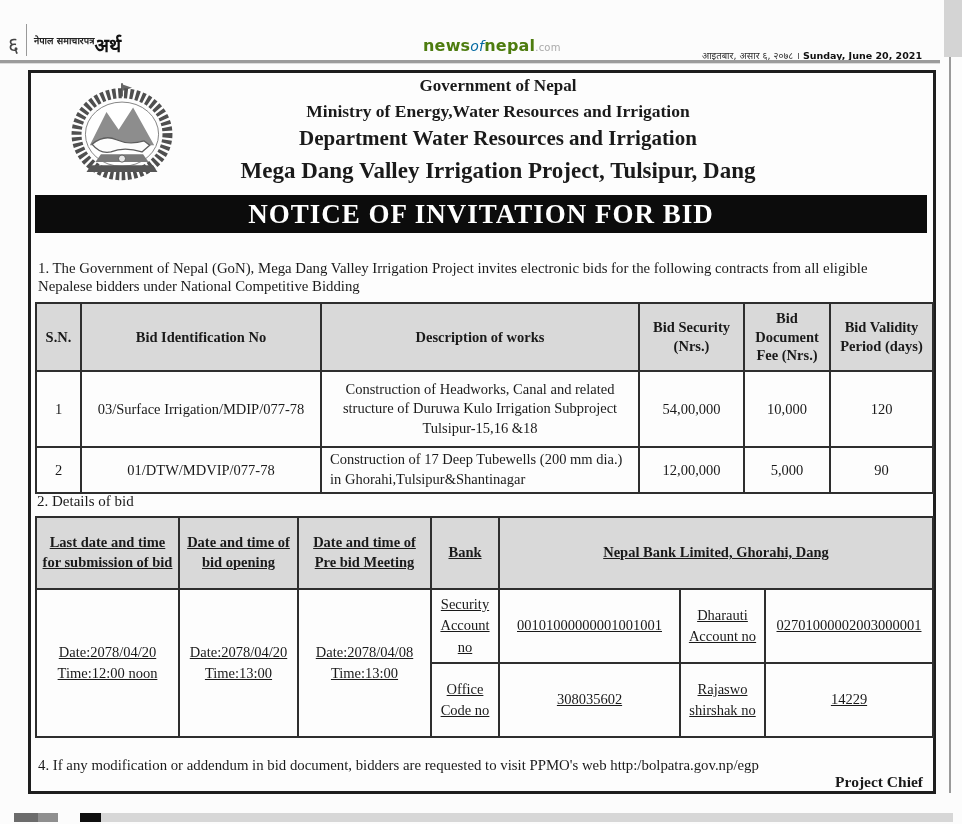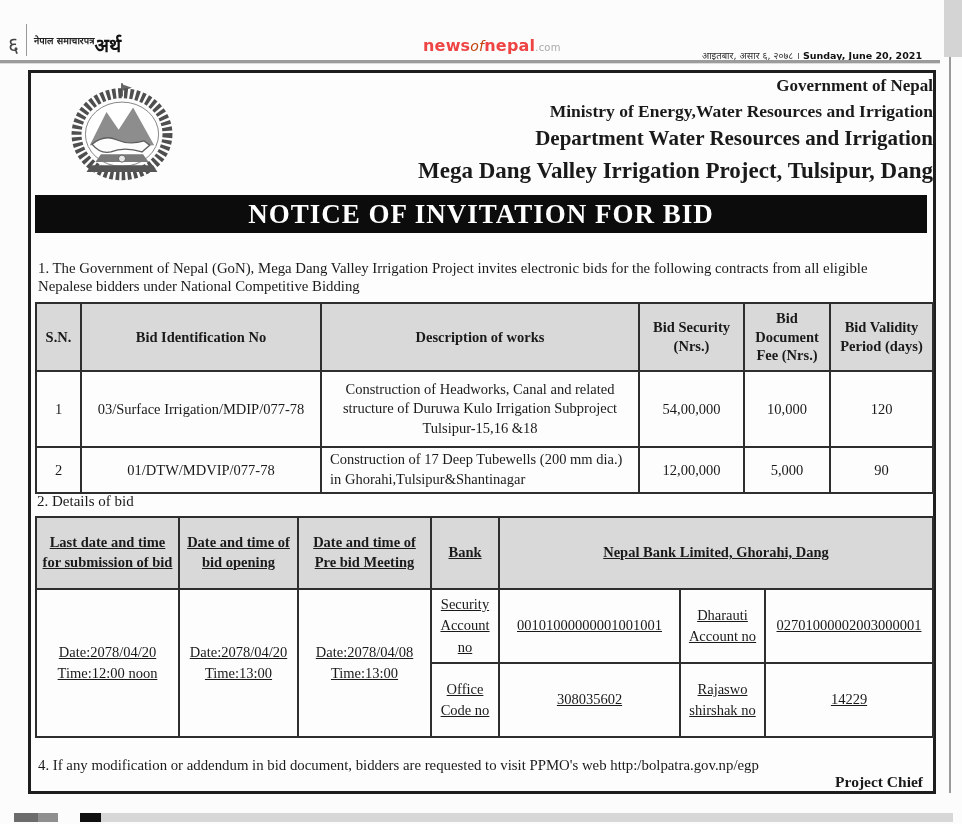--- a/index.html
+++ b/index.html
@@ -9,37 +9,37 @@
   
   .masthead{position:absolute;top:0;left:0;width:962px;height:63px;
             font-family:"DejaVu Sans","Liberation Sans",sans-serif;}
   .mast-left{position:absolute;left:8px;top:24px;display:flex;align-items:flex-end;gap:7px;}
   .page-num{font-size:21px;color:#444;line-height:1;}
   .mast-divider{width:1px;height:32px;background:#999;}
   .mast-stack{display:flex;flex-direction:row;line-height:1.05;}
   .paper-name{font-size:9.5px;font-weight:bold;color:#222;}
   .section-title{font-size:19px;font-weight:bold;color:#111;}
   .logo{position:absolute;left:423px;top:36px;font-size:16px;letter-spacing:.2px;}
-  .logo .b{font-weight:bold;color:#ef4444;}
-  .logo .i{font-style:italic;color:#c2410c;font-size:14px;}
+  .logo .b{font-weight:bold;color:#4d7c0f;}
+  .logo .i{font-style:italic;color:#0369a1;font-size:14px;}
   .logo .sm{color:#aaa;font-size:10px;}
   .date-line{position:absolute;right:40px;top:49px;font-size:9.5px;color:#333;white-space:nowrap;}
   .date-line .en{font-weight:bold;color:#111;}
   .header-rule{position:absolute;top:60px;left:0;width:940px;height:3px;background:#9b9b9b;
                border-bottom:1px solid #dcdcdc;}
 
   
   .corner-block{position:absolute;left:944px;top:0;width:18px;height:57px;background:#d4d4d4;}
   .col-rule{position:absolute;left:949px;top:57px;width:2px;height:736px;background:#9a9a9a;}
 
   
   .notice-box{position:absolute;left:28px;top:70px;width:908px;height:724px;
               border:3px solid #1e1e1e;background:#fdfdfd;box-sizing:border-box;}
   .emblem{position:absolute;left:32px;top:8px;width:118px;height:102px;}
-  .org{position:absolute;left:0;top:4px;width:100%;text-align:right;line-height:1.1;}
+  .org{position:absolute;left:16px;top:4px;width:100%;text-align:center;line-height:1.1;}
   .org-1{font-size:17px;font-weight:bold;}
   .org-2{font-size:17.5px;font-weight:bold;margin-top:6px;}
   .org-3{font-size:21px;font-weight:bold;margin-top:6px;}
   .org-4{font-size:23px;font-weight:bold;margin-top:8px;}
 
   .banner{position:absolute;left:4px;right:6px;top:122px;height:38px;background:#0c0c0c;
           color:#fff;text-align:center;font-weight:bold;font-size:27px;line-height:38px;
           letter-spacing:1px;}
   .pub-date{position:absolute;left:0;top:166px;width:100%;text-align:center;
             font-weight:bold;font-size:14px;}

